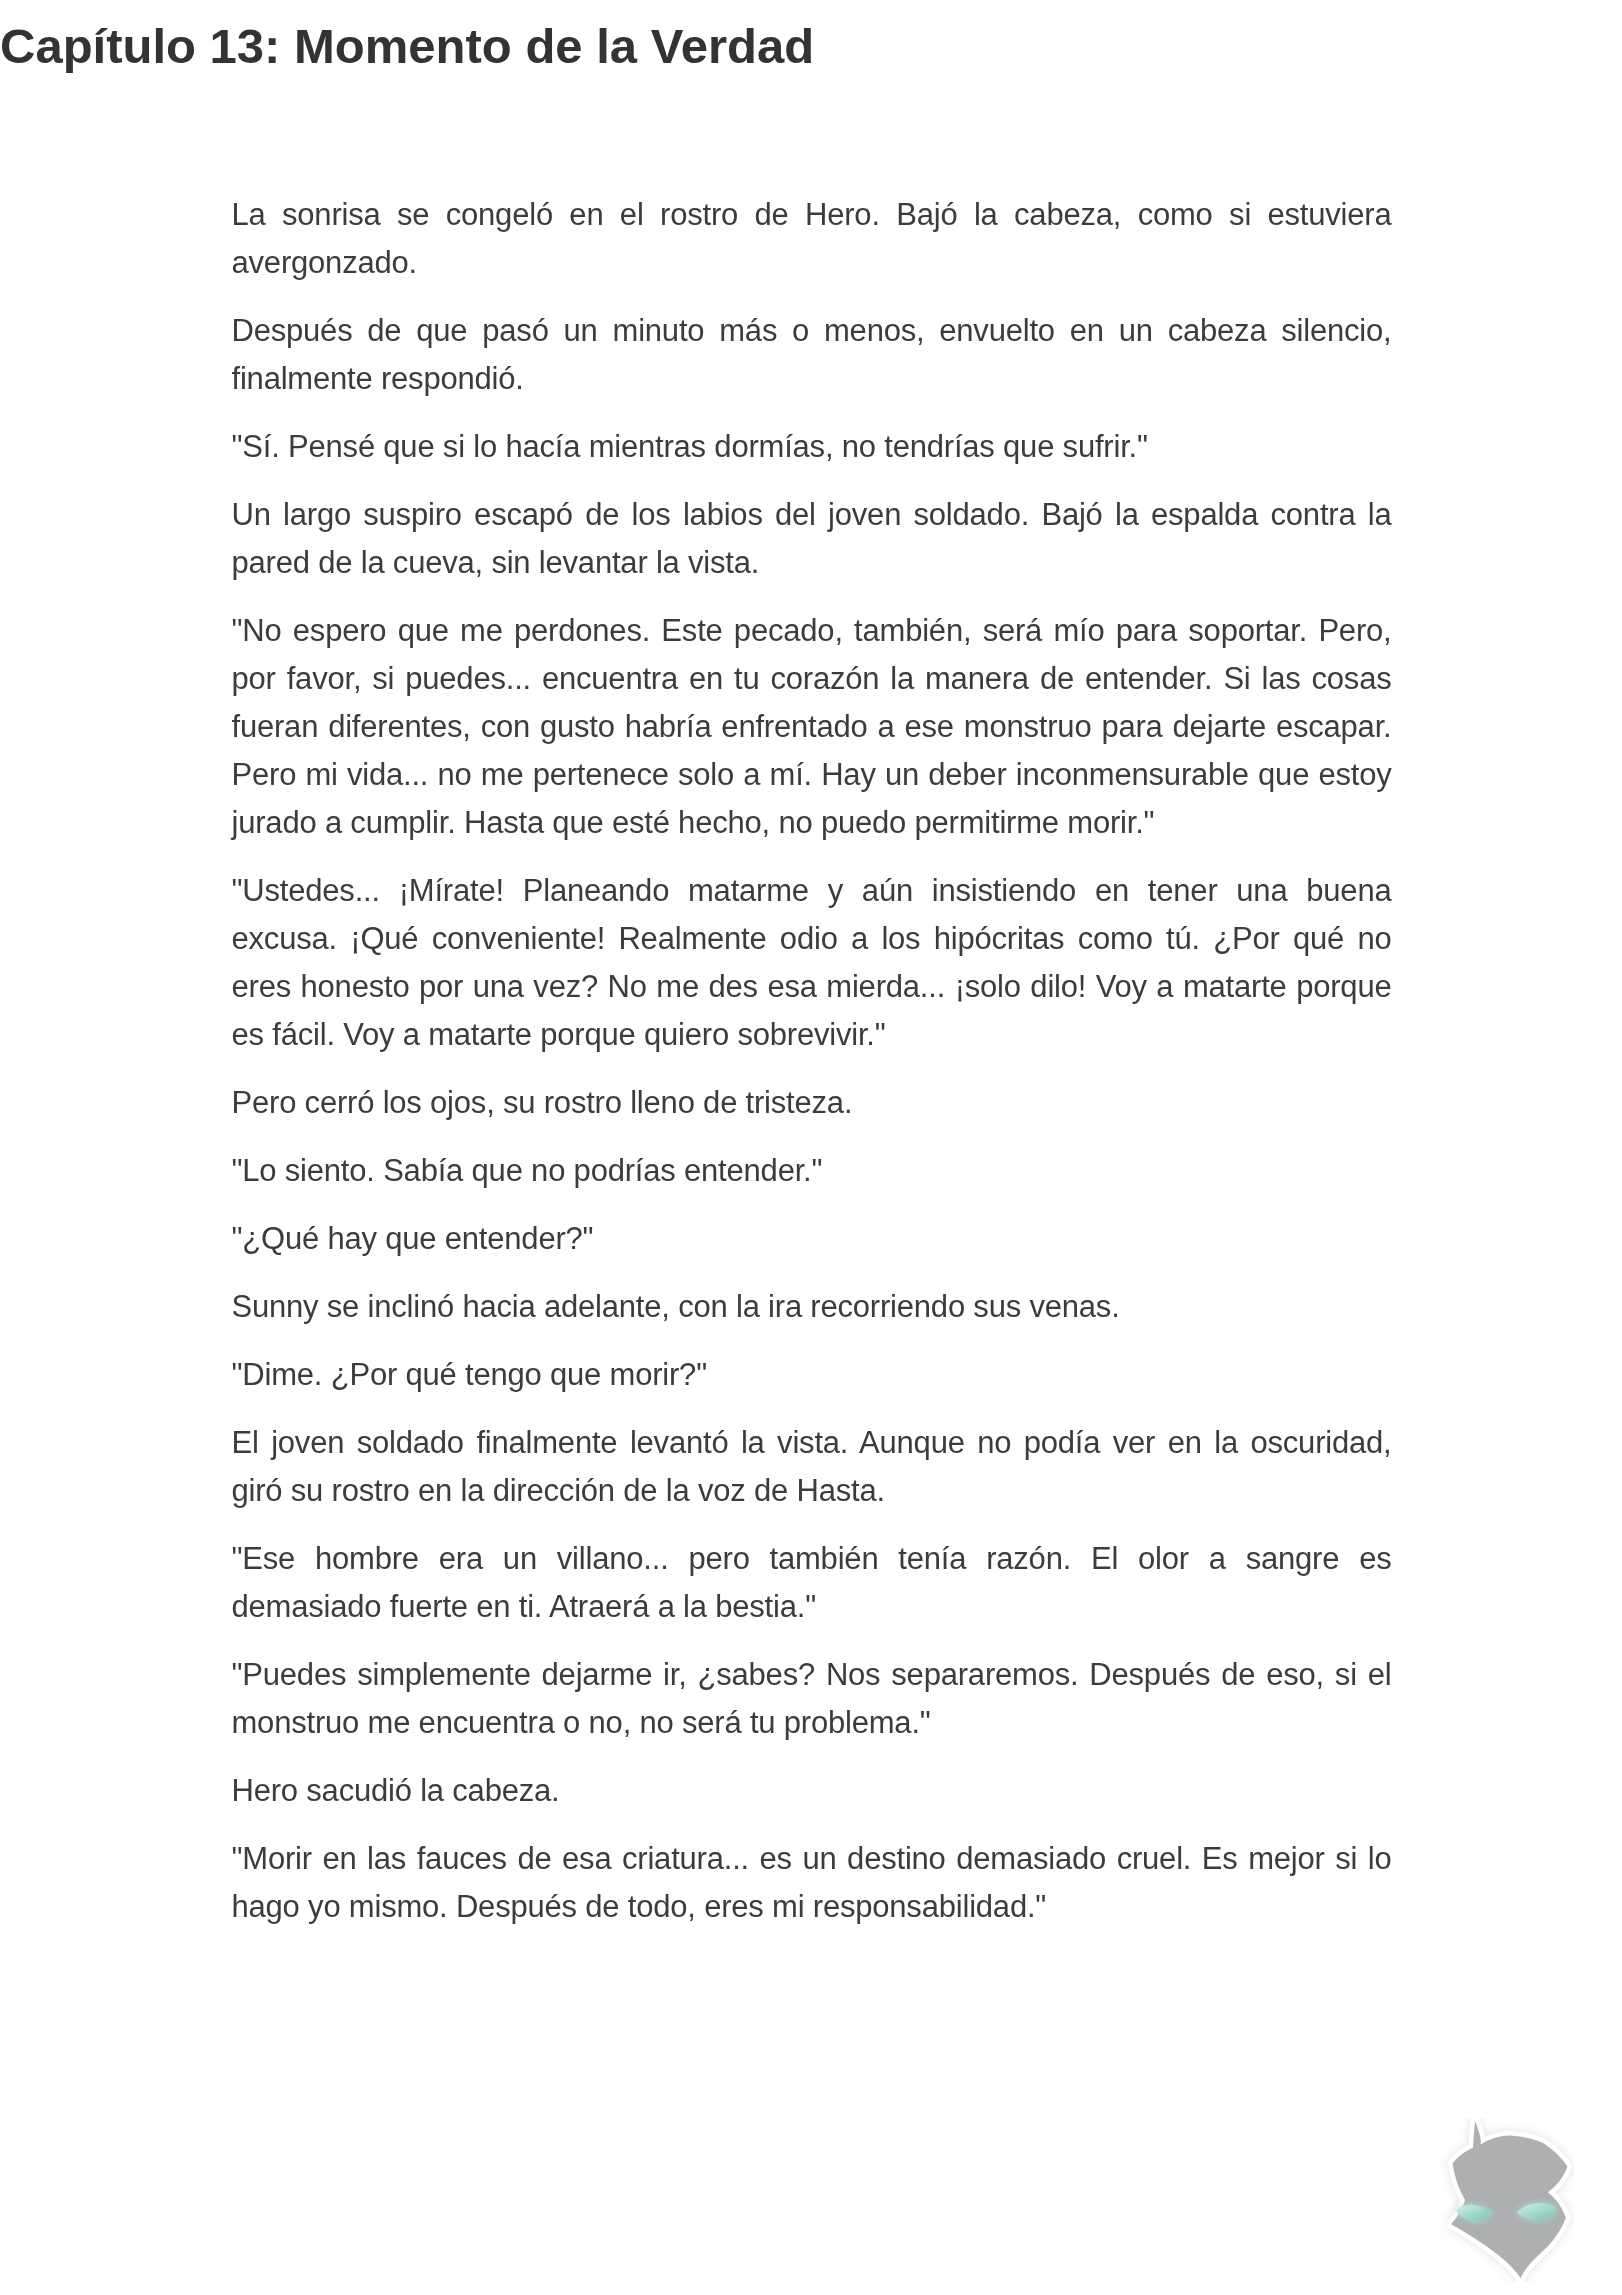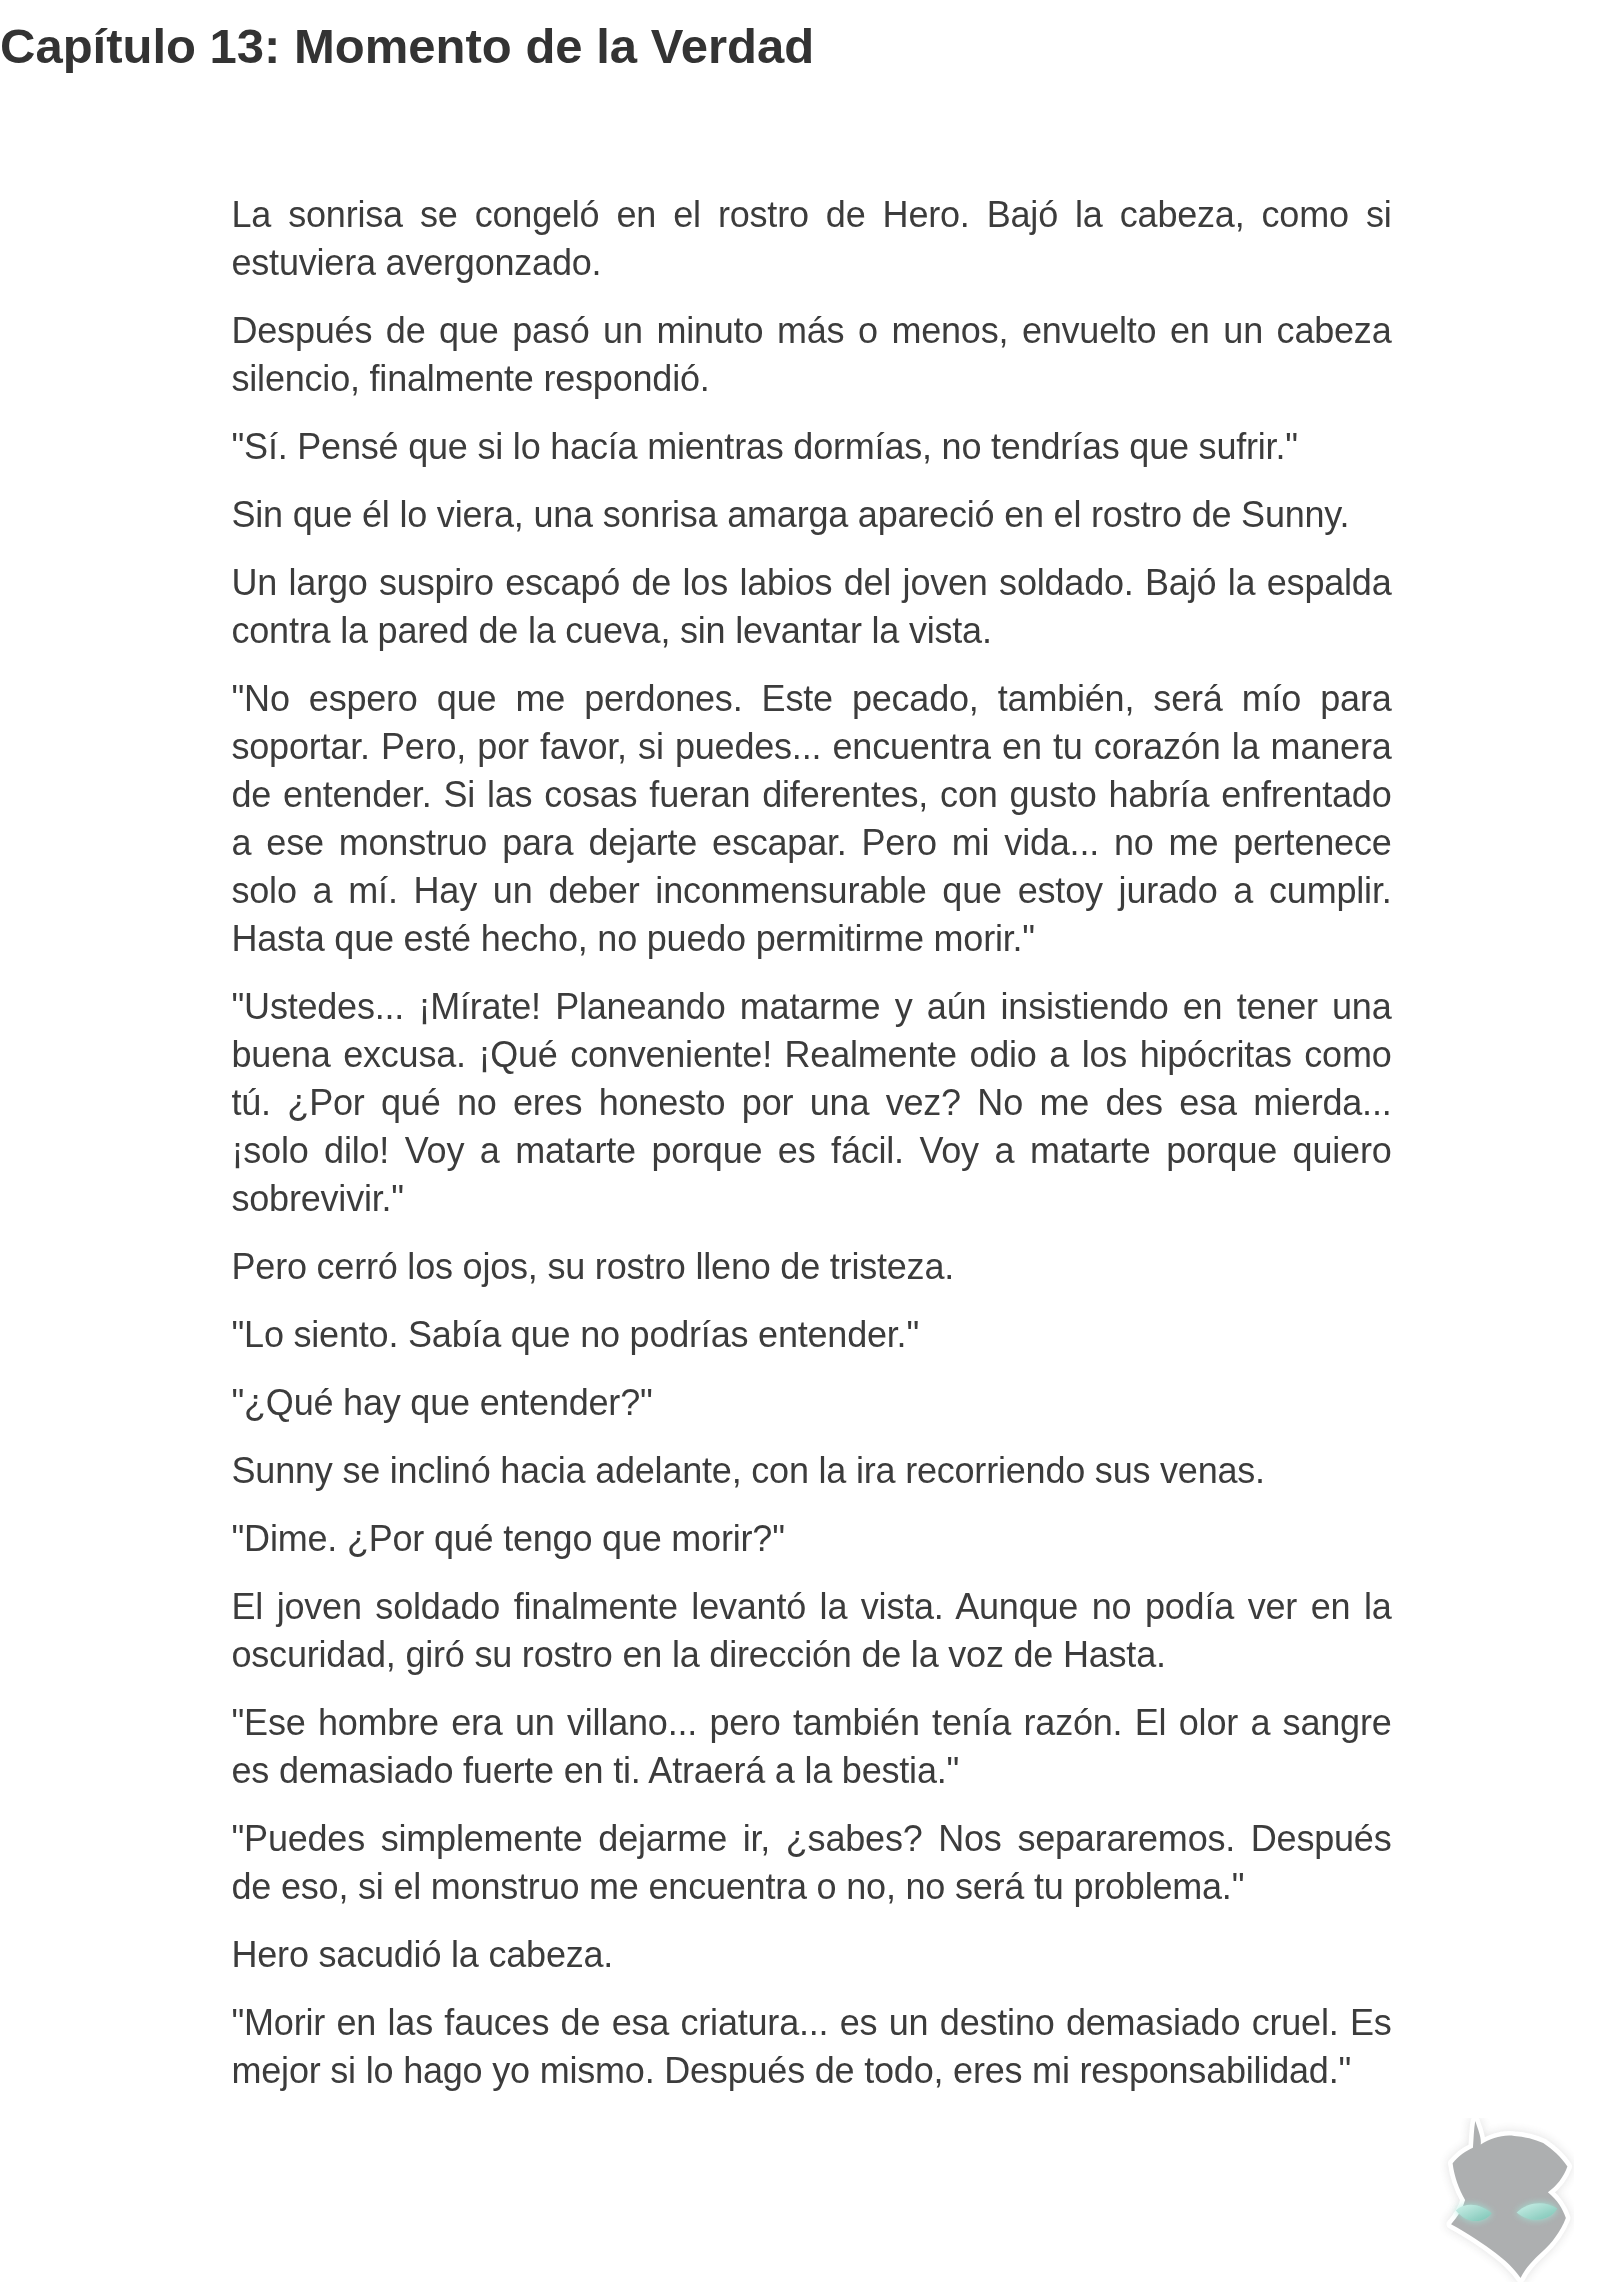--- a/index.html
+++ b/index.html
@@ -27,21 +27,21 @@
     font-weight: 600;
     letter-spacing: 0px;
     color: #333333;
     font-family: "Liberation Sans", sans-serif;
   }
   .chapter-body {
     width: 1160px;
     margin: 117px auto 0 auto;
   }
   .para {
-    font-size: 36px;
+    font-size: 31px;
     line-height: 48px;
     font-weight: 400;
     letter-spacing: -0.2px;
     text-align: justify;
     margin: 0 0 20px 0;
     color: #3c3c3c;
   }
   .logo-wrap {
     position: absolute;
     right: 49px;
@@ -70,21 +70,20 @@
 <body>
 
 <div class="page">
 
   <h1 class="chapter-title">Capítulo 13: Momento de la Verdad</h1>
 
   <div class="chapter-body">
       <p class="para">La sonrisa se congeló en el rostro de Hero. Bajó la cabeza, como si estuviera avergonzado.</p>
       <p class="para">Después de que pasó un minuto más o menos, envuelto en un cabeza silencio, finalmente respondió.</p>
       <p class="para">"Sí. Pensé que si lo hacía mientras dormías, no tendrías que sufrir."</p>
-      <p class="para">Sin que él lo viera, una sonrisa amarga apareció en el rostro de Sunny.</p>
       <p class="para">Un largo suspiro escapó de los labios del joven soldado. Bajó la espalda contra la pared de la cueva, sin levantar la vista.</p>
       <p class="para">"No espero que me perdones. Este pecado, también, será mío para soportar. Pero, por favor, si puedes... encuentra en tu corazón la manera de entender. Si las cosas fueran diferentes, con gusto habría enfrentado a ese monstruo para dejarte escapar. Pero mi vida... no me pertenece solo a mí. Hay un deber inconmensurable que estoy jurado a cumplir. Hasta que esté hecho, no puedo permitirme morir."</p>
       <p class="para">"Ustedes... ¡Mírate! Planeando matarme y aún insistiendo en tener una buena excusa. ¡Qué conveniente! Realmente odio a los hipócritas como tú. ¿Por qué no eres honesto por una vez? No me des esa mierda... ¡solo dilo! Voy a matarte porque es fácil. Voy a matarte porque quiero sobrevivir."</p>
       <p class="para">Pero cerró los ojos, su rostro lleno de tristeza.</p>
       <p class="para">"Lo siento. Sabía que no podrías entender."</p>
       <p class="para">"¿Qué hay que entender?"</p>
       <p class="para">Sunny se inclinó hacia adelante, con la ira recorriendo sus venas.</p>
       <p class="para">"Dime. ¿Por qué tengo que morir?"</p>
       <p class="para">El joven soldado finalmente levantó la vista. Aunque no podía ver en la oscuridad, giró su rostro en la dirección de la voz de Hasta.</p>
       <p class="para">"Ese hombre era un villano... pero también tenía razón. El olor a sangre es demasiado fuerte en ti. Atraerá a la bestia."</p>

